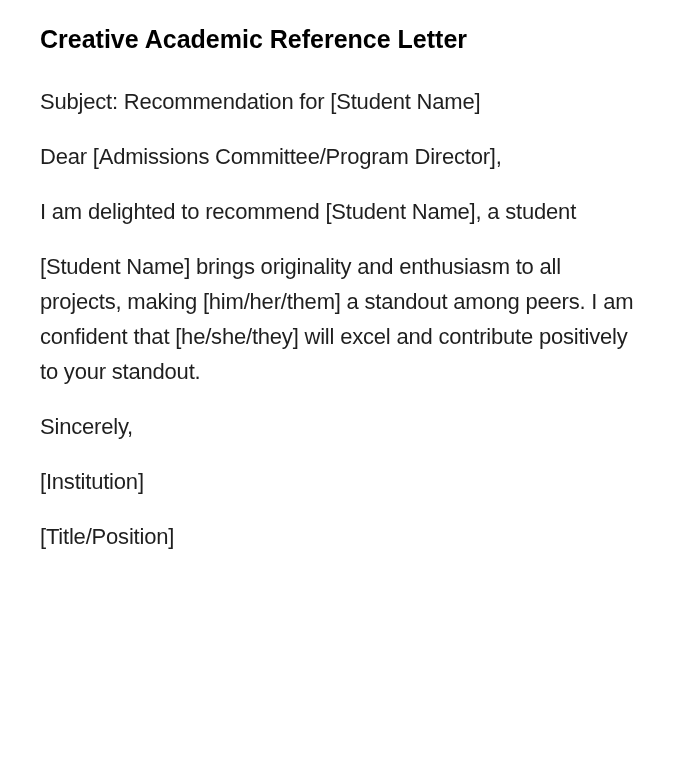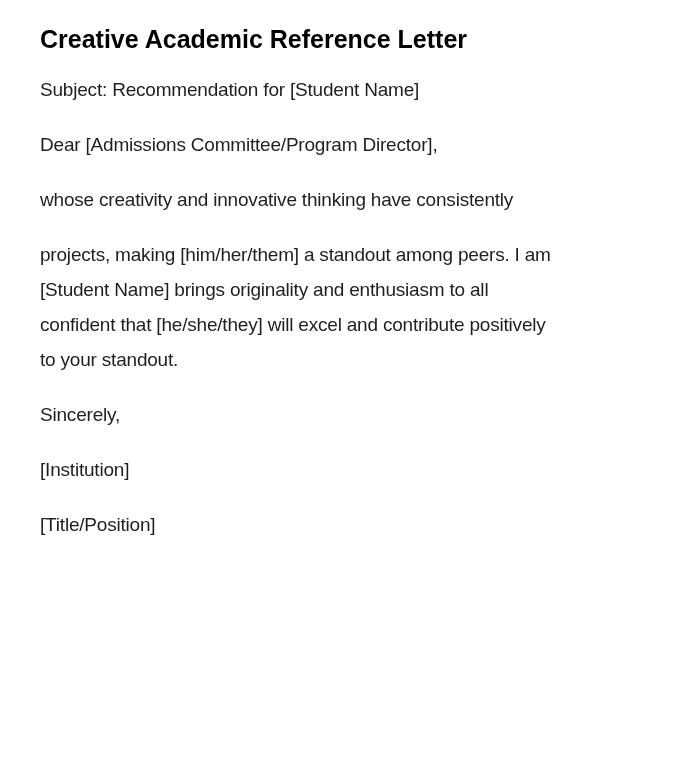--- a/index.html
+++ b/index.html
@@ -18,28 +18,28 @@
     box-sizing: border-box;
     width: 700px;
     padding: 22px 58px 0 40px;
     color: #1f1f1f;
   }
   .doc-title {
     font-size: 25px;
     line-height: 34px;
     font-weight: 700;
     color: #000000;
-    margin: 0 0 16px 0;
+    margin: 0 0 28px 0;
     letter-spacing: 0;
   }
   .para {
     margin: 0 0 20px 0;
   }
   .line {
-    font-size: 19px;
+    font-size: 22px;
     line-height: 35px;
     letter-spacing: -0.2px;
     white-space: nowrap;
   }
 </style>
 </head>
 <body>
 
 <div class="doc">
 
@@ -47,26 +47,26 @@
 
   <div class="para">
     <div class="line">Subject: Recommendation for [Student Name]</div>
   </div>
 
   <div class="para">
     <div class="line">Dear [Admissions Committee/Program Director],</div>
   </div>
 
   <div class="para">
-    <div class="line">whose creativity and innovative thinking have consistently</div>
+    <div class="line">I am delighted to recommend [Student Name], a student</div>
   </div>
 
   <div class="para">
+    <div class="line">[Student Name] brings originality and enthusiasm to all</div>
     <div class="line">projects, making [him/her/them] a standout among peers. I am</div>
-    <div class="line">[Student Name] brings originality and enthusiasm to all</div>
     <div class="line">confident that [he/she/they] will excel and contribute positively</div>
     <div class="line">to your standout.</div>
   </div>
 
   <div class="para">
     <div class="line">Sincerely,</div>
   </div>
 
 
   <div class="para">

